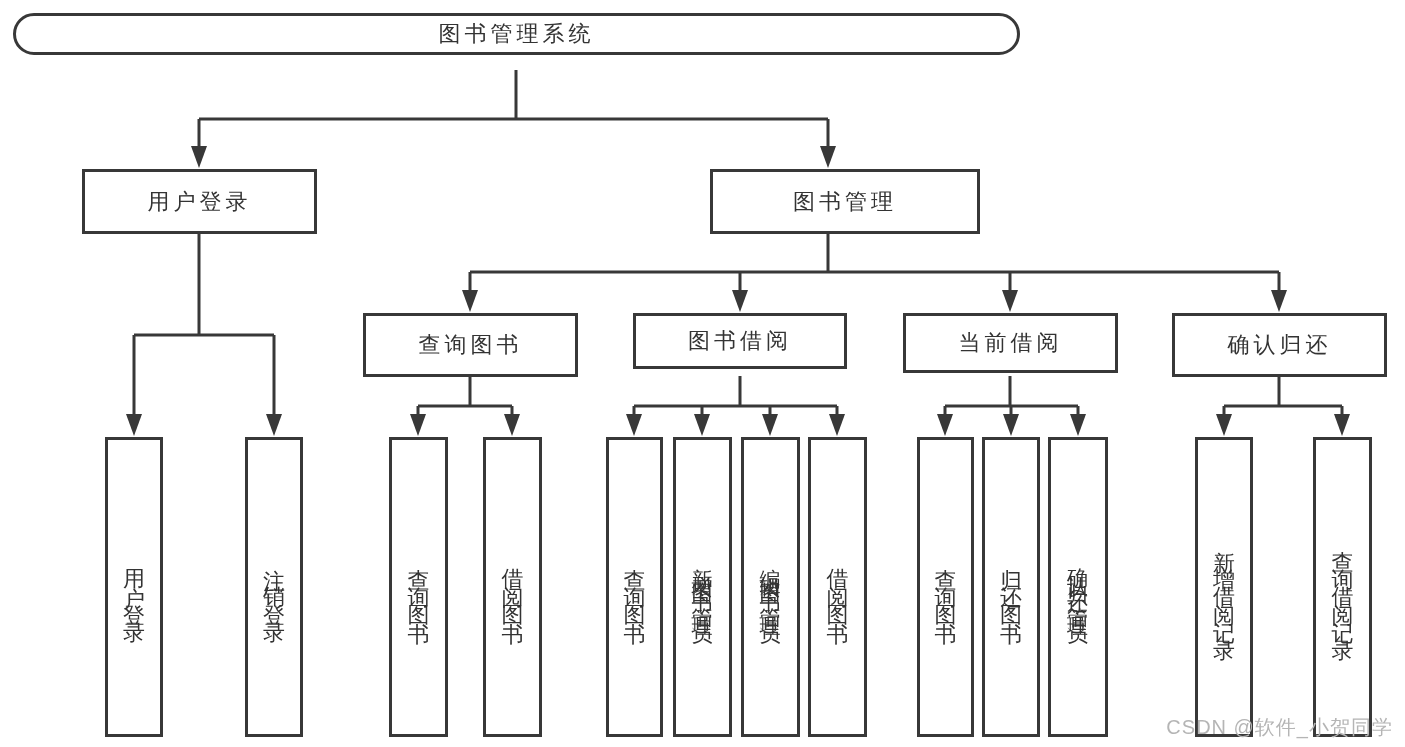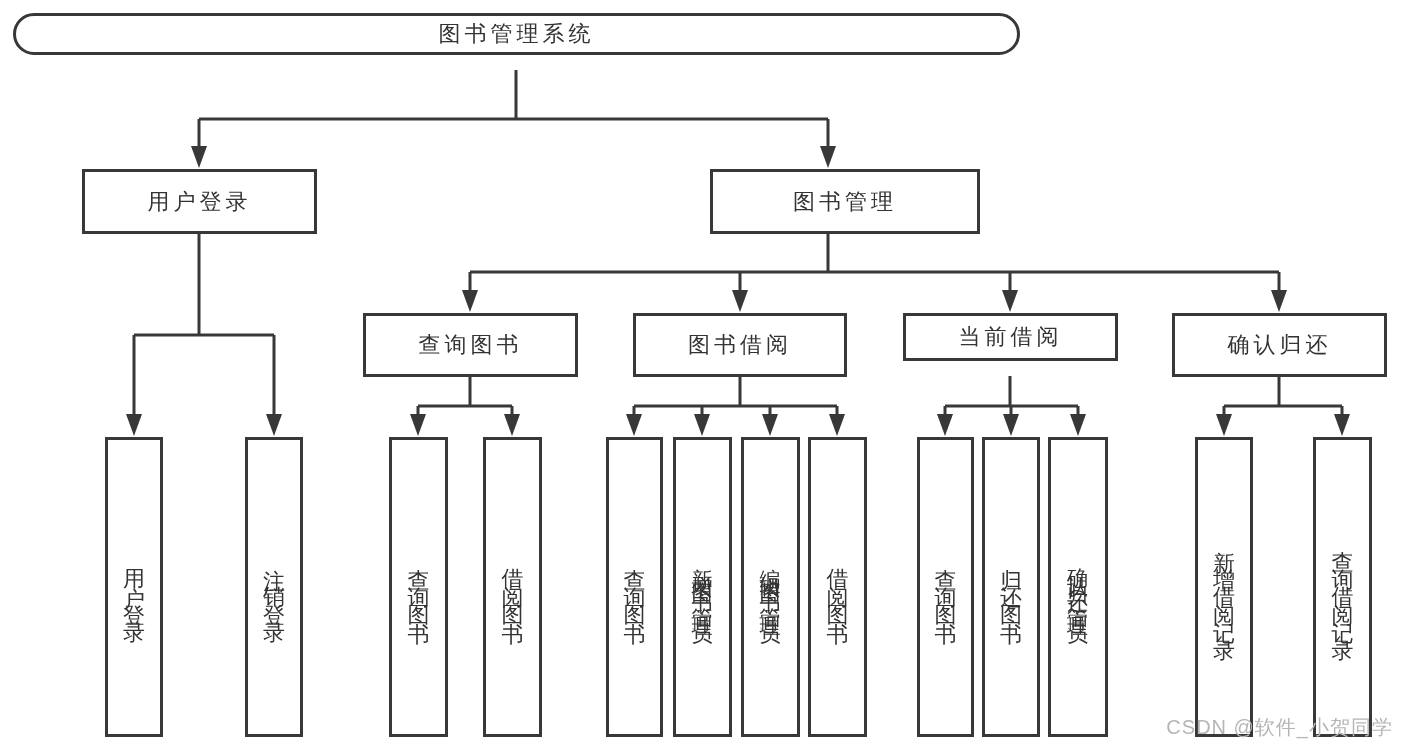--- a/index.html
+++ b/index.html
@@ -87,22 +87,22 @@
     <polygon points="1216,414 1232,414 1224,436"></polygon>
     <polygon points="1334,414 1350,414 1342,436"></polygon>
   </svg>
 
   <div class="node" style="left:13px;top:13px;width:1007px;height:42px;border-radius:29px;">图书管理系统</div>
 
   <div class="node" style="left:82px;top:169px;width:235px;height:65px;">用户登录</div>
   <div class="node" style="left:710px;top:169px;width:270px;height:65px;">图书管理</div>
 
   <div class="node" style="left:363px;top:313px;width:215px;height:64px;">查询图书</div>
-  <div class="node" style="left:633px;top:313px;width:214px;height:64px;">图书借阅</div>
-  <div class="node" style="left:903px;top:313px;width:215px;height:48px;">当前借阅</div>
+  <div class="node" style="left:633px;top:313px;width:214px;height:56px;">图书借阅</div>
+  <div class="node" style="left:903px;top:313px;width:215px;height:60px;">当前借阅</div>
   <div class="node" style="left:1172px;top:313px;width:215px;height:64px;">确认归还</div>
 
   <div class="node vnode" style="left:105px;top:437px;width:58px;height:300px;">用户登录</div>
   <div class="node vnode" style="left:245px;top:437px;width:58px;height:300px;">注销登录</div>
 
   <div class="node vnode" style="left:389px;top:437px;width:59px;height:300px;">查询图书</div>
   <div class="node vnode" style="left:483px;top:437px;width:59px;height:300px;">借阅图书</div>
 
   <div class="node vnode" style="left:606px;top:437px;width:57px;height:300px;">查询图书</div>
   <div class="node vnode tight" style="left:673px;top:437px;width:59px;height:300px;">新增图书（管理员）</div>

